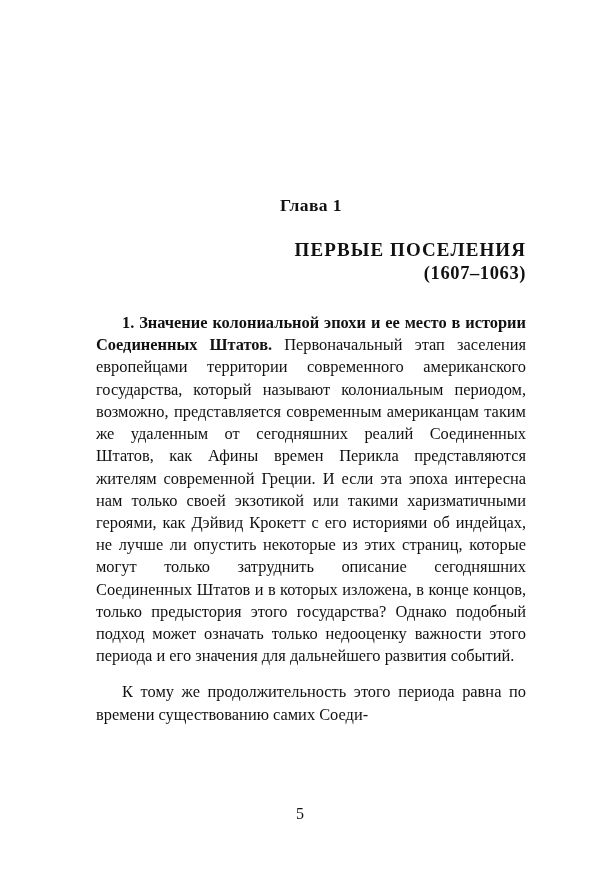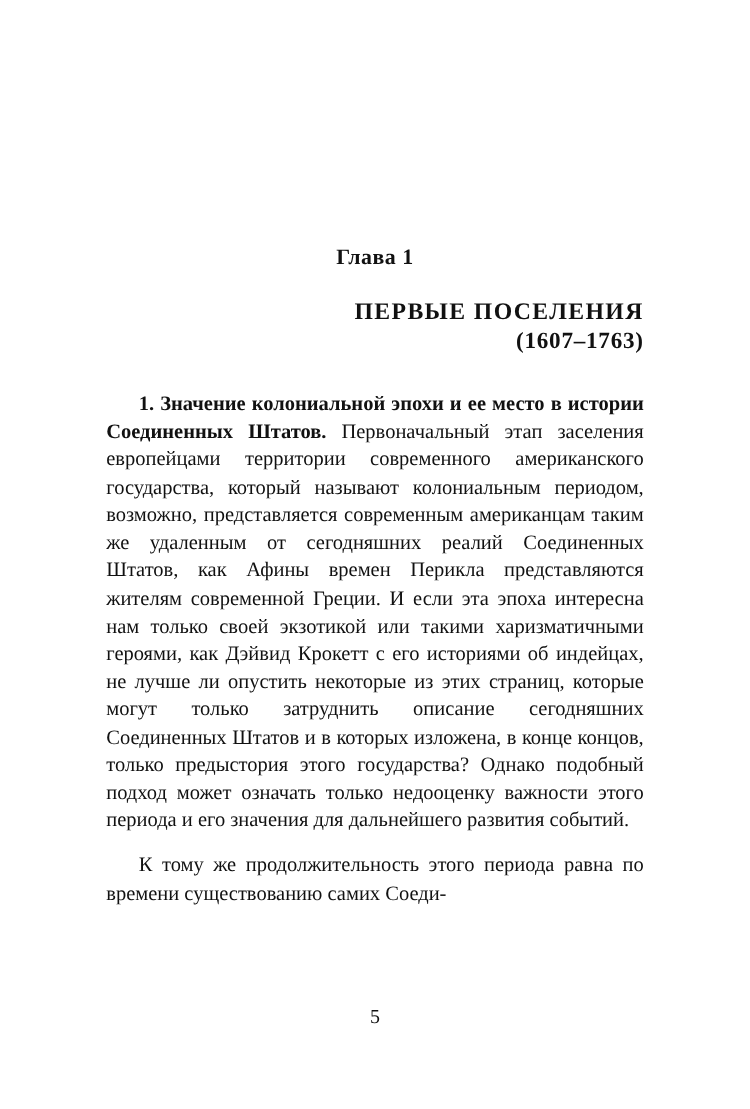--- a/index.html
+++ b/index.html
@@ -15,21 +15,21 @@
     overflow: hidden;
   }
   .page {
     position: relative;
     width: 600px;
     height: 887px;
     box-sizing: border-box;
   }
   .content {
     position: absolute;
-    left: 85px;
+    left: 96px;
     top: 195px;
     width: 430px;
   }
   .chapter-label {
     font-size: 17.5px;
     font-weight: 700;
     text-align: center;
     letter-spacing: 0.4px;
     margin: 0 0 22px 0;
     font-family: "Liberation Serif", serif;
@@ -86,21 +86,21 @@
 </head>
 <body>
 
 <div class="page">
   <div class="content">
 
     <div class="chapter-label">Глава 1</div>
 
     <div class="chapter-title">
       <span>ПЕРВЫЕ ПОСЕЛЕНИЯ</span>
-      <span class="years">(1607–1763)</span>
+      <span class="years">(1607–1063)</span>
     </div>
 
     <p class="para"><b>1. Значение колониальной эпохи и ее место в истории Соединенных Штатов.</b> Первоначальный этап заселения европейцами территории современного американского государства, который называют колониальным периодом, возможно, представляется современным американцам таким же удаленным от сегодняшних реалий Соединенных Штатов, как Афины времен Перикла представляются жителям современной Греции. И если эта эпоха интересна нам только своей экзотикой или такими харизматичными героями, как Дэйвид Крокетт с его историями об индейцах, не лучше ли опустить некоторые из этих страниц, которые могут только затруднить описание сегодняшних Соединенных Штатов и в которых изложена, в конце концов, только предыстория этого государства? Однако подобный подход может означать только недооценку важности этого периода и его значения для дальнейшего развития событий.</p>
 
     <p class="para">К тому же продолжительность этого периода равна по времени существованию самих Соеди-</p>
 
   </div>
 
   <div class="fade-bottom"></div>
 

